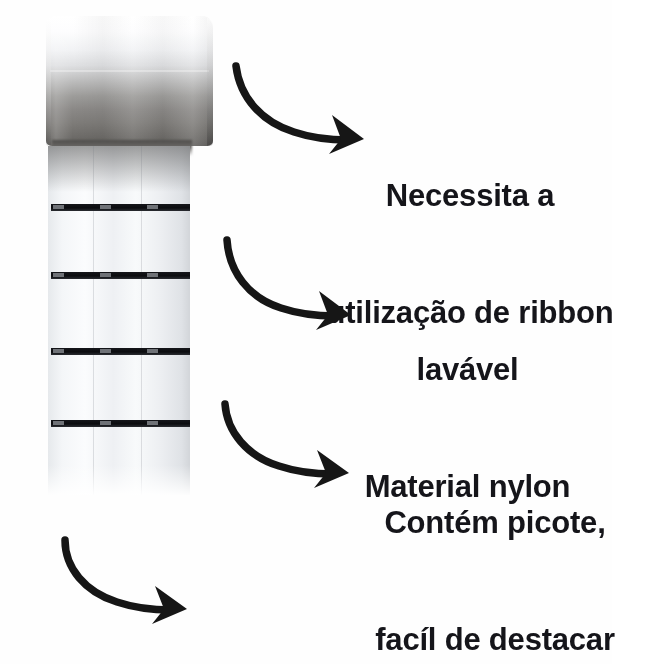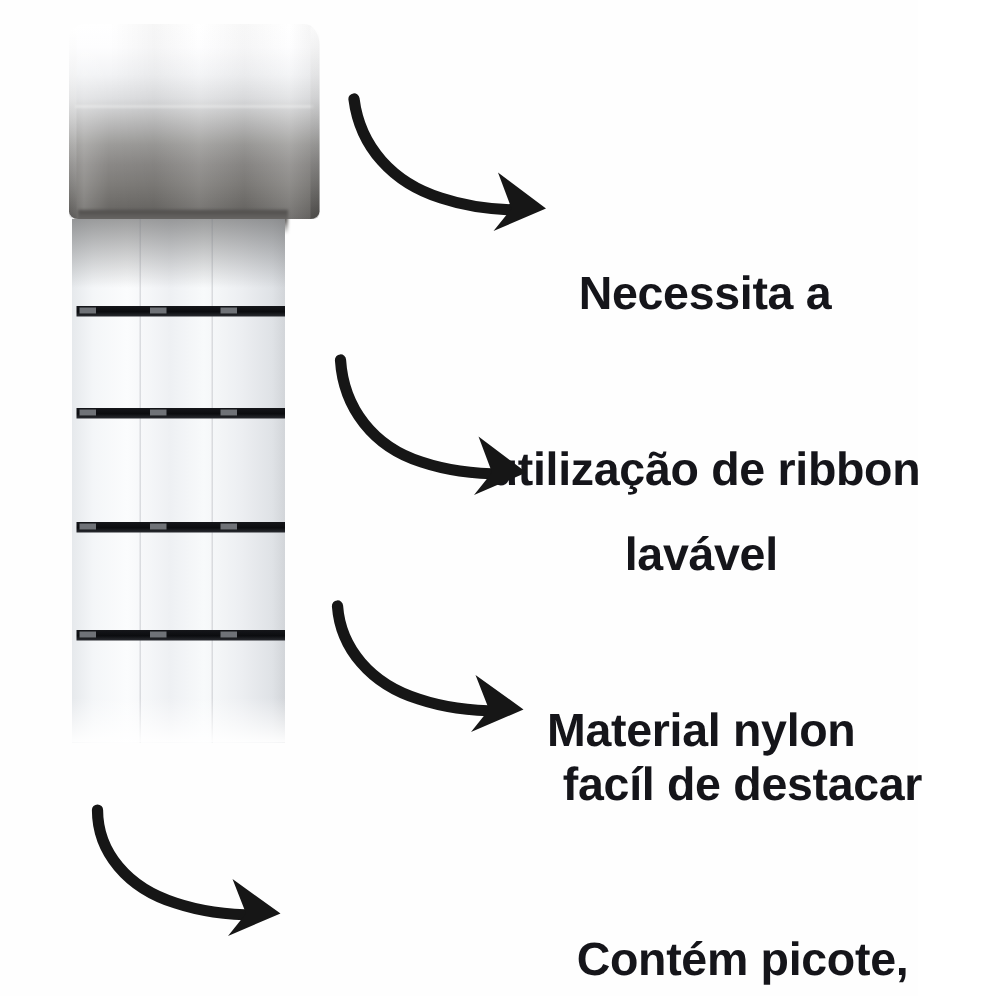--- a/index.html
+++ b/index.html
@@ -263,22 +263,22 @@
   </div>
 
   <div class="arrow" style="left:219px; top:402px;">
     <svg width="140" height="84" viewBox="0 0 140 84">
       <path d="M6,2 C8,30 28,54 60,64 C78,70 96,72 114,72" fill="none" stroke="#161616" stroke-width="7.5" stroke-linecap="round"></path>
       <path d="M98,48 L130,71 L95,86 L107,71 Z" fill="#161616"></path>
     </svg>
   </div>
 
   <div class="callout" id="callout-3">
+    <span class="line">Contém picote,</span>
     <span class="line">facíl de destacar</span>
-    <span class="line">Contém picote,</span>
   </div>
 
   <div class="arrow" style="left:55px; top:538px;">
     <svg width="140" height="84" viewBox="0 0 140 84">
       <path d="M10,2 C10,30 30,54 62,64 C80,70 98,72 116,72" fill="none" stroke="#161616" stroke-width="7.5" stroke-linecap="round"></path>
       <path d="M100,48 L132,71 L97,86 L109,71 Z" fill="#161616"></path>
     </svg>
   </div>
 
   <div class="callout" id="callout-4">

